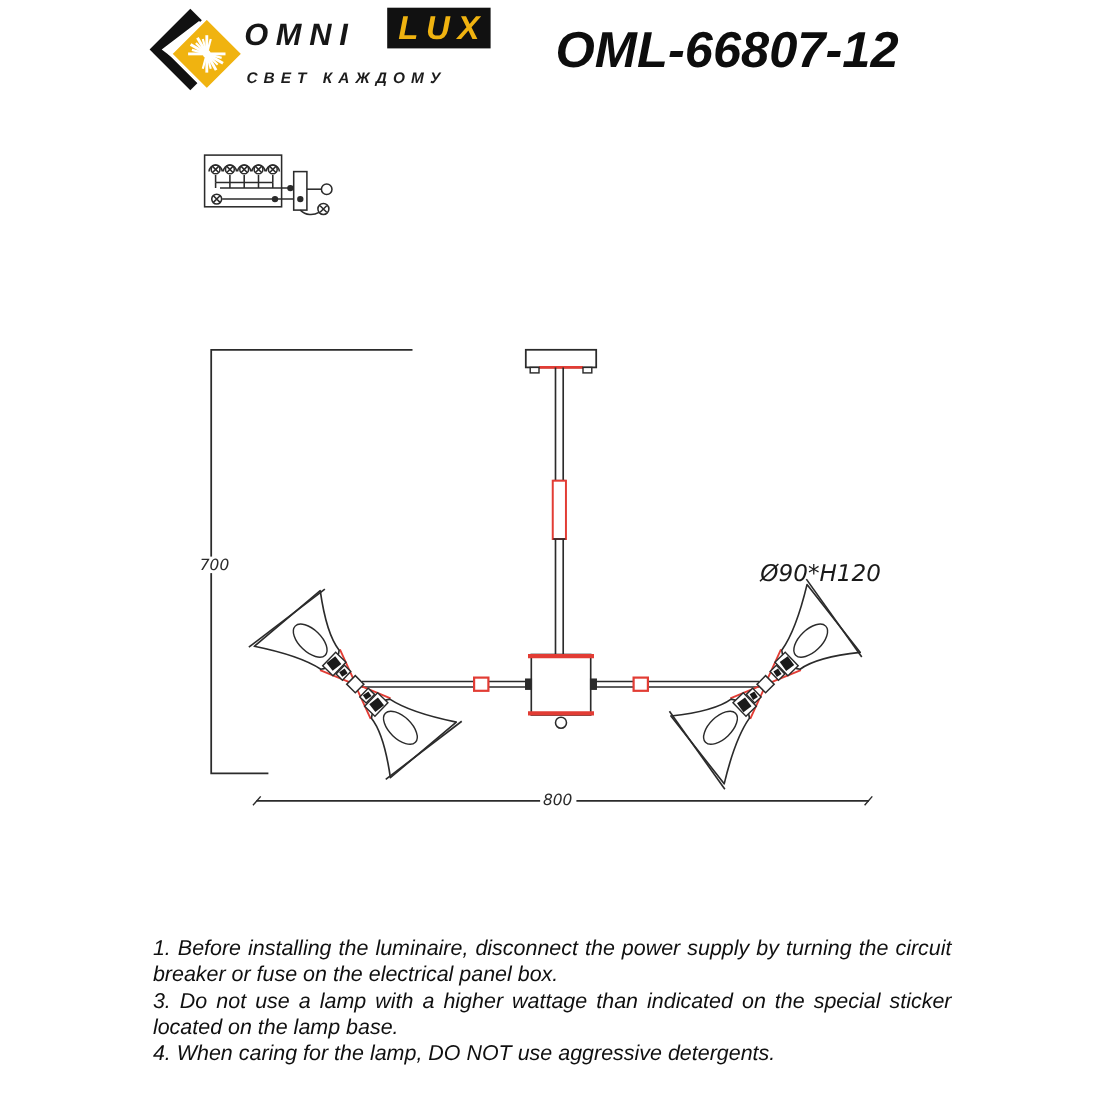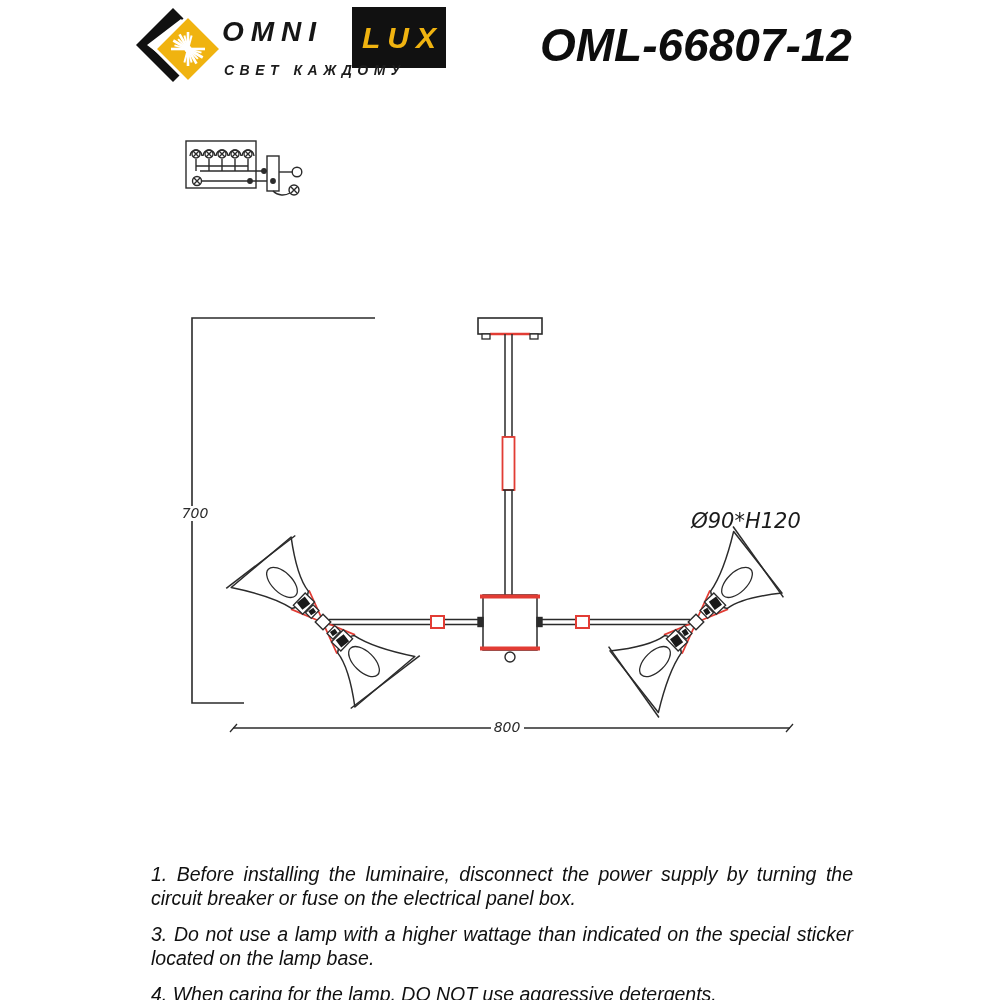--- a/index.html
+++ b/index.html
@@ -2,34 +2,34 @@
 <html><head>
 <meta charset="utf-8">
 <style>
   html,body{margin:0;padding:0;background:#fff;}
   #page{position:relative;width:1000px;height:1000px;background:#ffffff;overflow:hidden;
         font-family:"Liberation Sans", sans-serif;color:#111;font-style:italic;}
   
   #brand-logo{position:absolute;left:133px;top:5px;width:92px;height:92px;}
   #brand-name{position:absolute;left:222px;top:16px;font-size:28px;font-weight:bold;
               letter-spacing:7px;color:#161616;}
-  #lux-badge{position:absolute;left:352px;top:7px;width:94px;height:61px;background:#111;
+  #lux-badge{position:absolute;left:352px;top:7px;width:94px;height:37px;background:#111;
              display:flex;align-items:center;justify-content:center;}
   #lux-badge span{color:#f0b310;font-weight:bold;font-size:30px;letter-spacing:7px;
                   margin-right:-7px;}
   #brand-tagline{position:absolute;left:224px;top:62px;font-size:14px;letter-spacing:5.5px;
                  color:#1c1c1c;font-weight:bold;white-space:nowrap;text-align:right;}
   #model-number{position:absolute;left:505px;top:18px;font-size:46px;font-weight:bold;
-                color:#0d0d0d;letter-spacing:0px;white-space:nowrap;margin-left:35px;}
+                color:#0d0d0d;letter-spacing:0px;white-space:nowrap;}
   
   #drawing-svg{position:absolute;left:0;top:0;width:1000px;height:1000px;}
   
   #instructions{position:absolute;left:139px;top:851px;width:726px;text-align:justify;
                 font-size:19.5px;line-height:1.225;color:#101010;}
-  #instructions p{margin:12px;padding:0;}
+  #instructions p{margin:0;padding:0;}
 </style>
 </head>
 <body>
 
 <div id="page">
 
   <svg id="brand-logo" viewBox="0 0 92 92">
     <polygon points="3,40 40,3 77,40 40,77" fill="#111"></polygon>
     <polygon points="14,40 48,14 56,22 32,40 56,58 48,66" fill="#fff"></polygon>
     <polygon points="22,44 55,11 88,44 55,77" fill="#f0b310" stroke="#fff" stroke-width="3"></polygon>

